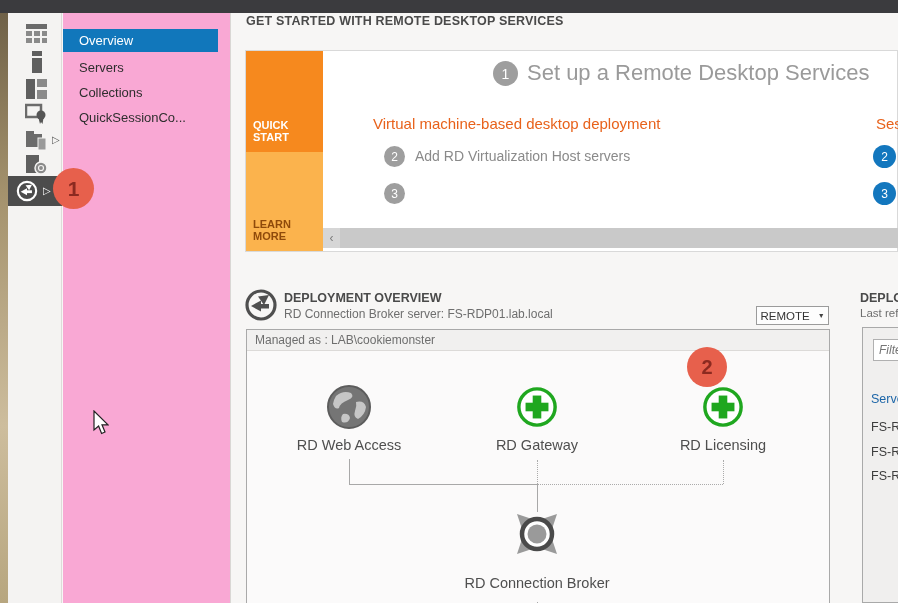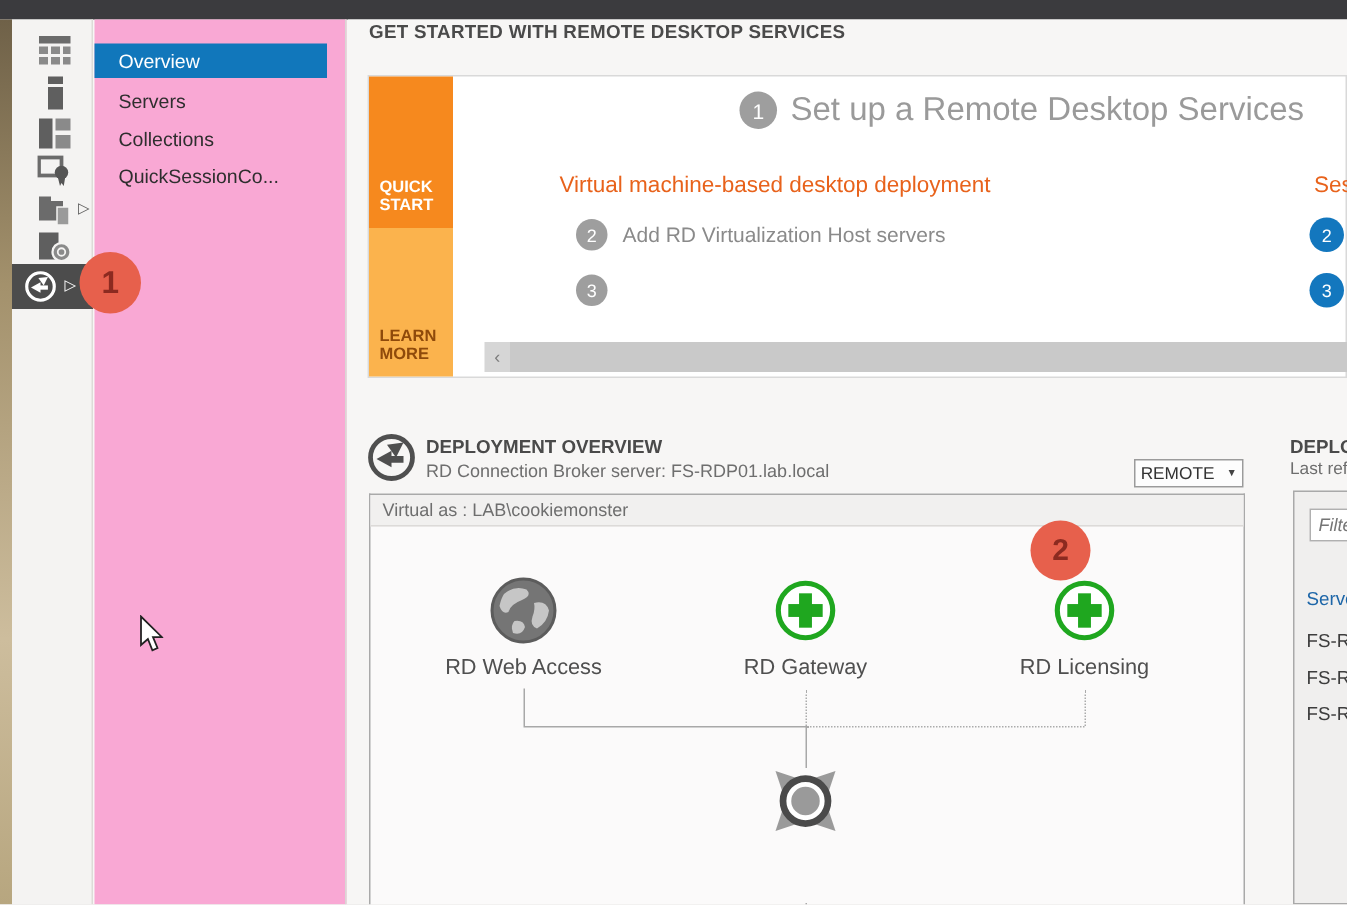--- a/index.html
+++ b/index.html
@@ -32,21 +32,21 @@
   .badge-2 { left:687px; top:347px; width:40px; height:40px; font-size:20px; }
 
   
   .nav-item { position:absolute; left:0; width:155px; height:23px; display:flex; align-items:center;
     padding-left:16px; font-size:13px; color:#2e2e2e; }
   .nav-item.selected { background:#1177BB; color:#ffffff; }
 
   
   .gs-title { left:14px; top:1px; font-size:12.5px; font-weight:bold; color:#4a4a4a; letter-spacing:.2px; }
   .banner { left:13px; top:37px; width:653px; height:202px; background:#ffffff; border:1px solid #d9d9d9; }
-  .tile { position:absolute; left:0; width:56px; display:flex; align-items:flex-end; padding:0 0 9px 7px; }
+  .tile { position:absolute; left:0; width:77px; display:flex; align-items:flex-end; padding:0 0 9px 7px; }
   .tile-qs { top:0; height:101px; background:#F6891E; color:#ffffff; font-size:11px; font-weight:bold; }
   .tile-lm { top:101px; height:99px; background:#FBB34D; color:#8F4A0B; font-size:11px; font-weight:bold; }
   .numcircle { border-radius:50%; background:#9E9E9E; color:#ffffff;
     display:flex; align-items:center; justify-content:center; }
   .numcircle.big { width:25px; height:25px; font-size:14px; }
   .numcircle.small { width:21px; height:21px; font-size:12px; }
   .numcircle.blue { background:#1377BE; width:23px; height:23px; font-size:12px; }
   .step1-heading { left:281px; top:9px; font-size:22px; font-weight:300; color:#9a9a9a; white-space:nowrap; }
   .orange-heading { font-size:15px; color:#E8621B; white-space:nowrap; }
   .step-label { font-size:14px; color:#8a8a8a; white-space:nowrap; }
@@ -199,21 +199,21 @@
     </svg>
     <div class="abs dep-title">DEPLOYMENT OVERVIEW</div>
     <div class="abs dep-sub">RD Connection Broker server: FS-RDP01.lab.local</div>
     <div class="abs tasks-btn">
       <span>REMOTE</span>
       <span class="tasks-caret">▼</span>
     </div>
 
     <div class="abs dep-panel">
       <div class="managed-bar">
-        <span>Virtual as : LAB\cookiemonster</span>
+        <span>Managed as : LAB\cookiemonster</span>
       </div>
 
       <svg class="abs" style="left:79px; top:54px;" width="46" height="46" viewBox="0 0 46 46">
         <circle cx="23" cy="23" r="21" fill="#757575" stroke="#5c5c5c" stroke-width="2"></circle>
         <path d="M10 12 Q17 6 25 9 Q29 13 22 16 Q14 19 13 24 Q9 26 7 20 Q8 15 10 12 Z" fill="#c6c6c6"></path>
         <path d="M30 18 Q38 16 40 23 Q39 31 32 35 Q27 33 29 27 Q31 22 30 18 Z" fill="#c6c6c6"></path>
         <path d="M17 30 Q23 29 24 34 Q22 40 16 38 Q14 33 17 30 Z" fill="#c6c6c6"></path>
       </svg>
       <div class="node-label" style="left:102px; top:107px;">RD Web Access</div>
 
@@ -239,20 +239,21 @@
       <div class="conn solid-v" style="left:290px; top:154px; height:28px;"></div>
 
       <svg class="abs" style="left:266px; top:180px;" width="48" height="48" viewBox="0 0 48 48">
         <polygon points="4,4 19,9 9,19" fill="#9a9a9a"></polygon>
         <polygon points="44,4 39,19 29,9" fill="#9a9a9a"></polygon>
         <polygon points="4,44 9,29 19,39" fill="#9a9a9a"></polygon>
         <polygon points="44,44 29,39 39,29" fill="#9a9a9a"></polygon>
         <circle cx="24" cy="24" r="15" fill="#ffffff" stroke="#4a4a4a" stroke-width="4.5"></circle>
         <circle cx="24" cy="24" r="9.5" fill="#9a9a9a"></circle>
       </svg>
+      <div class="node-label" style="left:290px; top:245px;">RD Connection Broker</div>
       <div class="conn solid-v" style="left:290px; top:272px; height:15px;"></div>
     </div>
   </div>
 
   <div class="abs badge badge-2">2</div>
 
   <div class="abs srv-title">DEPLO</div>
   <div class="abs srv-sub">Last ref</div>
   <div class="abs srv-box">
     <input class="filter-input" type="text" placeholder="Filter" style="">

